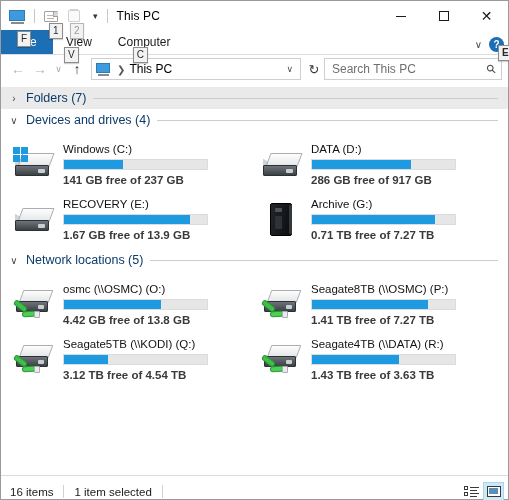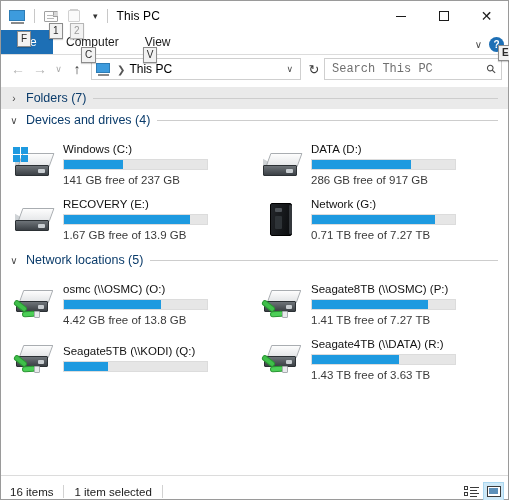--- a/index.html
+++ b/index.html
@@ -169,21 +169,21 @@
   }
   .searchbox {
     width: 178px; height: 22px;
     border: 1px solid #cfcfcf; background: #fff;
     display: flex; align-items: center;
     padding: 0 5px 0 7px;
   }
   .searchbox input {
     border: none; outline: none; flex: 1 1 auto;
     font-size: 12px; color: #6f6f6f;
-    font-family: Liberation Mono, monospace;
+    font-family: Liberation Sans, sans-serif;
     background: transparent;
   }
   .searchbox input::placeholder { color: #6f6f6f; }
   .search-ico { font-size: 12px; color: #4a4a4a; transform: rotate(-45deg); }
 
   
   .content {
     flex: 1 1 auto; position: relative; overflow: hidden;
     background: #ffffff;
     padding-top: 4px;
@@ -217,21 +217,21 @@
   .tile-name {
     font-size: 11.5px; color: #121212; line-height: 14px;
     white-space: nowrap; margin-bottom: 3px;
   }
   .bar {
     width: 145px; height: 11px;
     background: #e6e6e6; border: 1px solid #dcdcdc;
     position: relative; margin-bottom: 3px;
   }
   .bar .fill { position: absolute; left: 0; top: 0; bottom: 0; background: #1e9ae0; }
-  .tile-sub { font-size: 11.5px; color: #3a3a3a; line-height: 14px; white-space: nowrap; }
+  .tile-sub { font-size: 11.5px; color: #3a3a3a; line-height: 14px; white-space: nowrap; font-weight: bold; }
   .tile-name-only { font-size: 11.5px; color: #121212; }
 
   
   .hdd { width: 42px; height: 32px; position: relative; }
   .hdd .top {
     position: absolute; left: 7px; top: 4px; width: 32px; height: 14px;
     background: linear-gradient(#fdfdfd,#e4e6e8);
     border: 1px solid #a9adb1;
     transform: skewX(-20deg);
     border-radius: 1px;
@@ -409,26 +409,26 @@
       </div>
     </div>
   </div>
 
   <div class="ribbonbar">
     <div class="tab-file">
       <span>File</span>
       <div class="keytip" style="left:16px; top:1px;">F</div>
     </div>
     <div class="tab">
+      <span>View</span>
+      <div class="keytip" style="left:11px; top:17px;">V</div>
+    </div>
+    <div class="tab">
       <span>Computer</span>
       <div class="keytip" style="left:28px; top:17px;">C</div>
-    </div>
-    <div class="tab">
-      <span>View</span>
-      <div class="keytip" style="left:11px; top:17px;">V</div>
     </div>
 
     <div class="ribbon-right">
       <span class="rb-chev">∨</span>
       <span class="help-circ">
         <span>?</span>
         <span class="keytip" style="left:9px; top:8px;">E</span>
       </span>
     </div>
   </div>
@@ -533,21 +533,21 @@
       </div>
 
       <div class="tile">
         <div class="icowrap">
           <div class="extdrive">
             <span class="box"></span>
               <span class="shine"></span>
           </div>
         </div>
         <div class="tile-body">
-          <div class="tile-name">Network (G:)</div>
+          <div class="tile-name">Archive (G:)</div>
           <div class="bar">
             <span class="fill" style="width:86%"></span>
           </div>
           <div class="tile-sub">0.71 TB free of 7.27 TB</div>
         </div>
       </div>
     </div>
 
     <div class="grouphdr">
       <span class="gchev">∨</span>
@@ -604,20 +604,21 @@
             <span class="pipe"></span>
               <span class="pipe2"></span>
               <span class="cap"></span>
           </div>
         </div>
         <div class="tile-body">
           <div class="tile-name">Seagate5TB (\\KODI) (Q:)</div>
           <div class="bar">
             <span class="fill" style="width:31%"></span>
           </div>
+          <div class="tile-sub">3.12 TB free of 4.54 TB</div>
         </div>
       </div>
 
       <div class="tile">
         <div class="icowrap">
           <div class="netdrive">
             <span class="top"></span>
               <span class="front"></span>
             <span class="pipe"></span>
               <span class="pipe2"></span>

